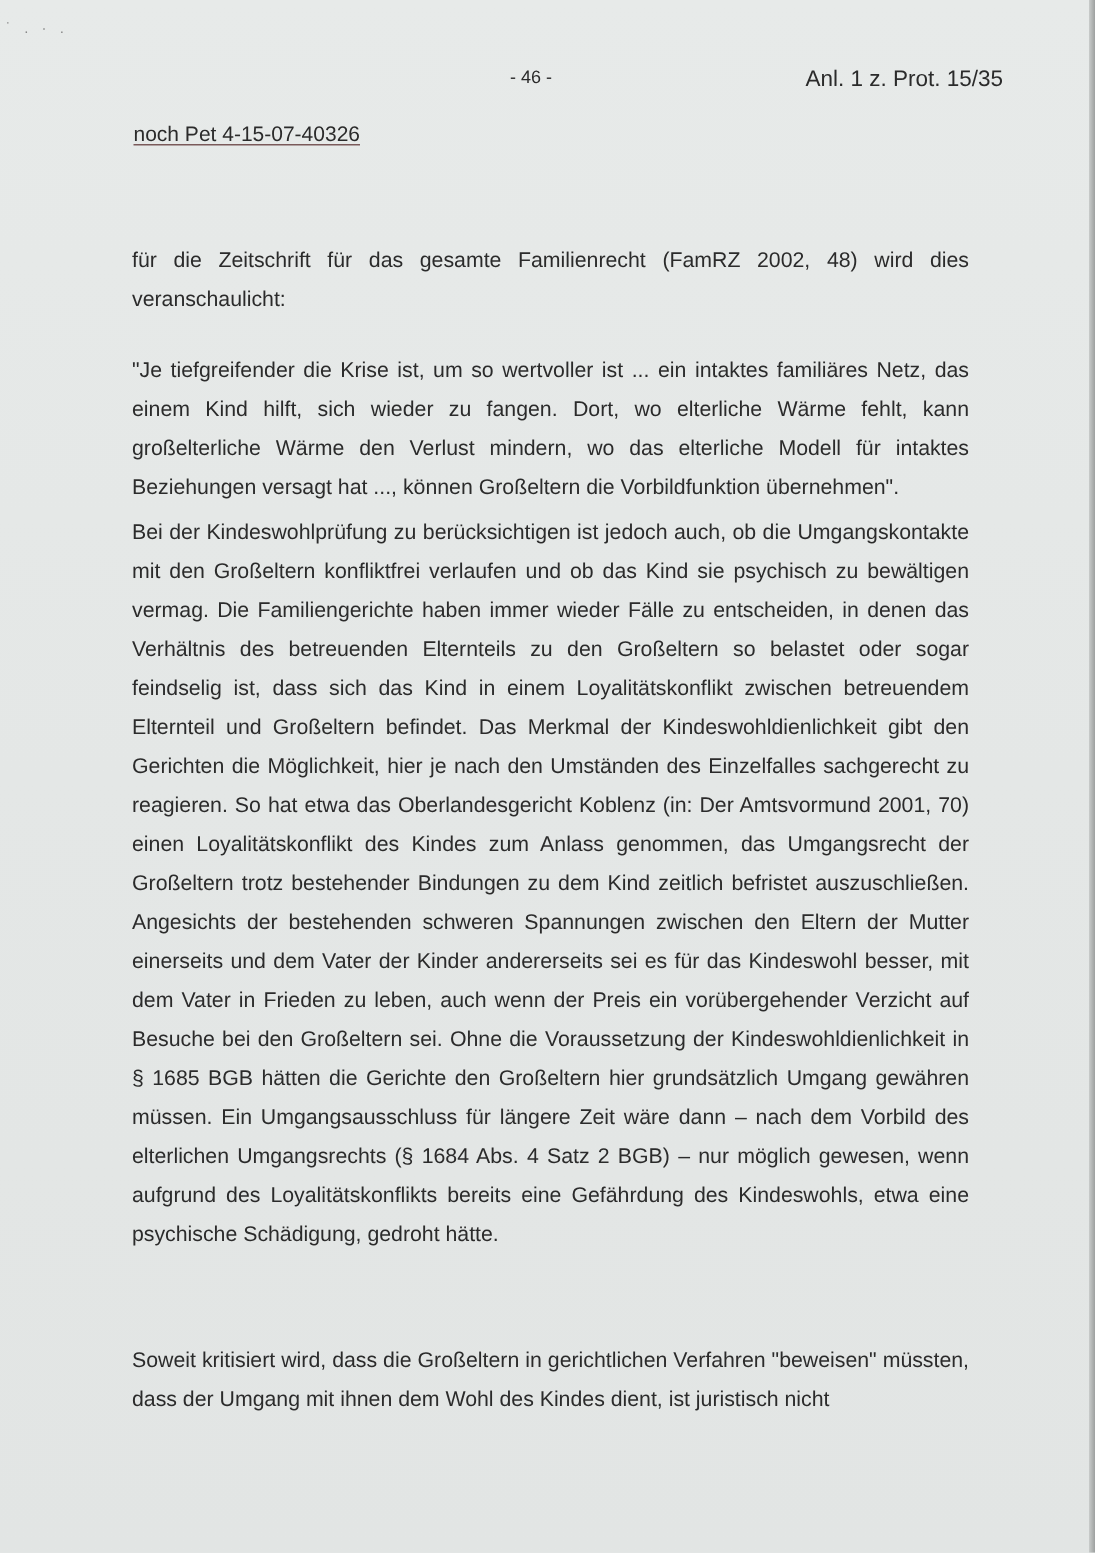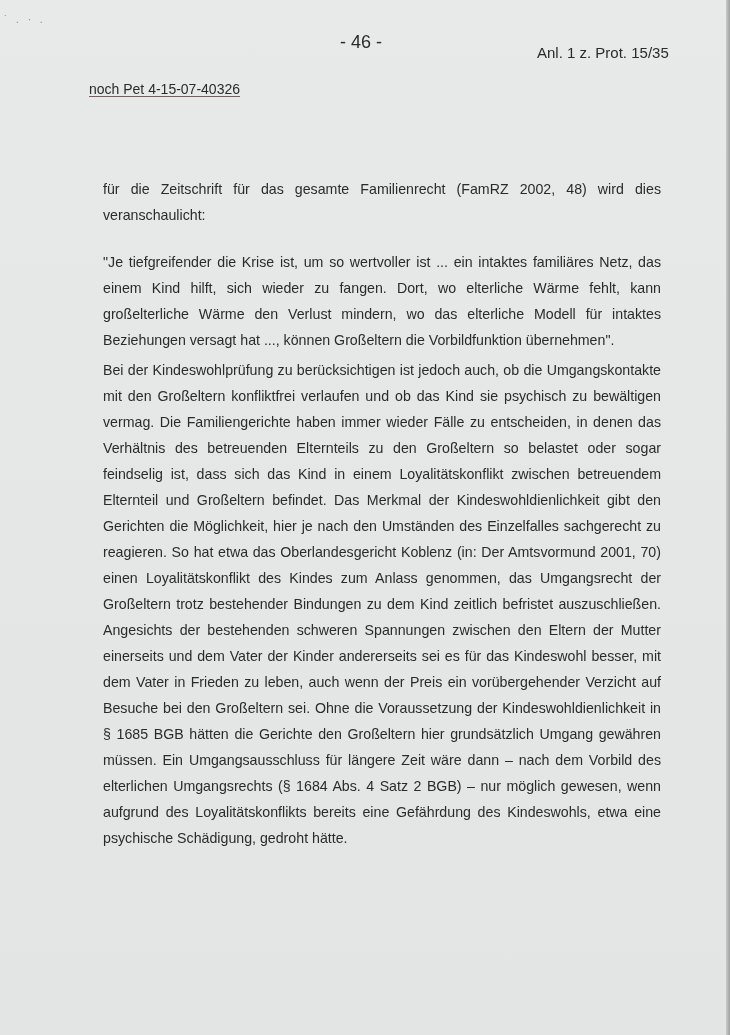--- a/index.html
+++ b/index.html
@@ -32,22 +32,22 @@
   .specks {
     position: absolute;
     left: 4px; top: 14px;
     font-size: 10px;
     color: #888;
     letter-spacing: 3px;
   }
   .header-page-number {
     position: absolute;
     left: 340px;
-    top: 32px;
-    font-size: 18px;
+    top: 44px;
+    font-size: 12px;
   }
   .header-annex {
     position: absolute;
     left: 537px;
     top: 44px;
     font-size: 15px;
   }
   .reference {
     position: absolute;
     left: 89px;
@@ -57,35 +57,36 @@
     text-decoration-color: #7a5a5a;
     text-underline-offset: 2px;
   }
   .body-text {
     position: absolute;
     left: 87px;
     width: 558px;
     font-size: 14.2px;
     line-height: 26px;
     text-align: justify;
-    margin: 16px;
+    margin: 1px;
   }
   .para-1 { top: 160px; }
   .para-2 { top: 233px; }
   .para-3 { top: 341px; }
   .para-4 { top: 893px; }
 </style>
 </head>
 <body>
 
 <div class="page">
   <span class="specks">˙ . ·  .</span>
 
   <div class="header-page-number">- 46 -</div>
   <div class="header-annex">Anl. 1 z. Prot. 15/35</div>
 
   <div class="reference">noch Pet 4-15-07-40326</div>
 
   <p class="body-text para-1">für die Zeitschrift für das gesamte Familienrecht (FamRZ 2002, 48) wird dies veranschaulicht:</p>
   <p class="body-text para-2">"Je tiefgreifender die Krise ist, um so wertvoller ist ... ein intaktes familiäres Netz, das einem Kind hilft, sich wieder zu fangen. Dort, wo elterliche Wärme fehlt, kann großelterliche Wärme den Verlust mindern, wo das elterliche Modell für intaktes Beziehungen versagt hat ..., können Großeltern die Vorbildfunktion übernehmen".</p>
   <p class="body-text para-3">Bei der Kindeswohlprüfung zu berücksichtigen ist jedoch auch, ob die Umgangskontakte mit den Großeltern konfliktfrei verlaufen und ob das Kind sie psychisch zu bewältigen vermag. Die Familiengerichte haben immer wieder Fälle zu entscheiden, in denen das Verhältnis des betreuenden Elternteils zu den Großeltern so belastet oder sogar feindselig ist, dass sich das Kind in einem Loyalitätskonflikt zwischen betreuendem Elternteil und Großeltern befindet. Das Merkmal der Kindeswohldienlichkeit gibt den Gerichten die Möglichkeit, hier je nach den Umständen des Einzelfalles sachgerecht zu reagieren. So hat etwa das Oberlandesgericht Koblenz (in: Der Amtsvormund 2001, 70) einen Loyalitätskonflikt des Kindes zum Anlass genommen, das Umgangsrecht der Großeltern trotz bestehender Bindungen zu dem Kind zeitlich befristet auszuschließen. Angesichts der bestehenden schweren Spannungen zwischen den Eltern der Mutter einerseits und dem Vater der Kinder andererseits sei es für das Kindeswohl besser, mit dem Vater in Frieden zu leben, auch wenn der Preis ein vorübergehender Verzicht auf Besuche bei den Großeltern sei. Ohne die Voraussetzung der Kindeswohldienlichkeit in § 1685 BGB hätten die Gerichte den Großeltern hier grundsätzlich Umgang gewähren müssen. Ein Umgangsausschluss für längere Zeit wäre dann – nach dem Vorbild des elterlichen Umgangsrechts (§ 1684 Abs. 4 Satz 2 BGB) – nur möglich gewesen, wenn aufgrund des Loyalitätskonflikts bereits eine Gefährdung des Kindeswohls, etwa eine psychische Schädigung, gedroht hätte.</p>
+  <p class="body-text para-4">Soweit kritisiert wird, dass die Großeltern in gerichtlichen Verfahren "beweisen" müssten, dass der Umgang mit ihnen dem Wohl des Kindes dient, ist juristisch nicht</p>
 </div>
 <div class="page-edge"></div>
 
 </body></html>

